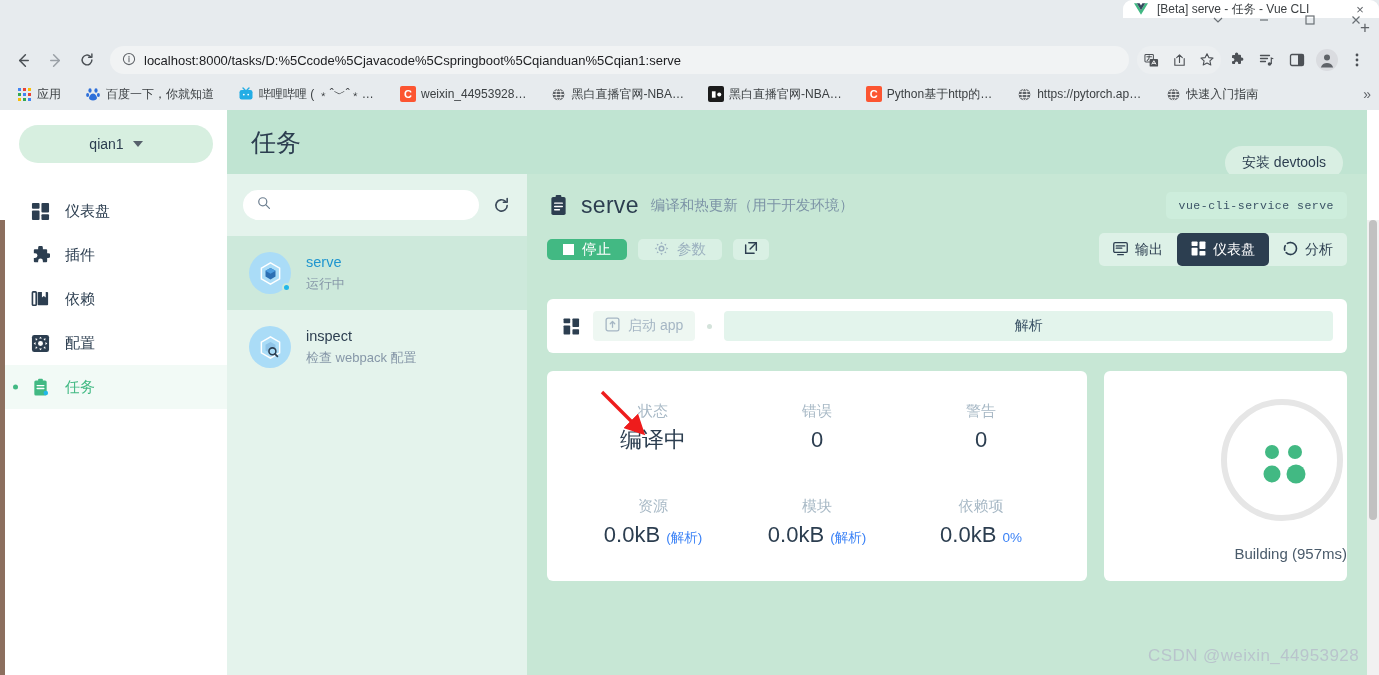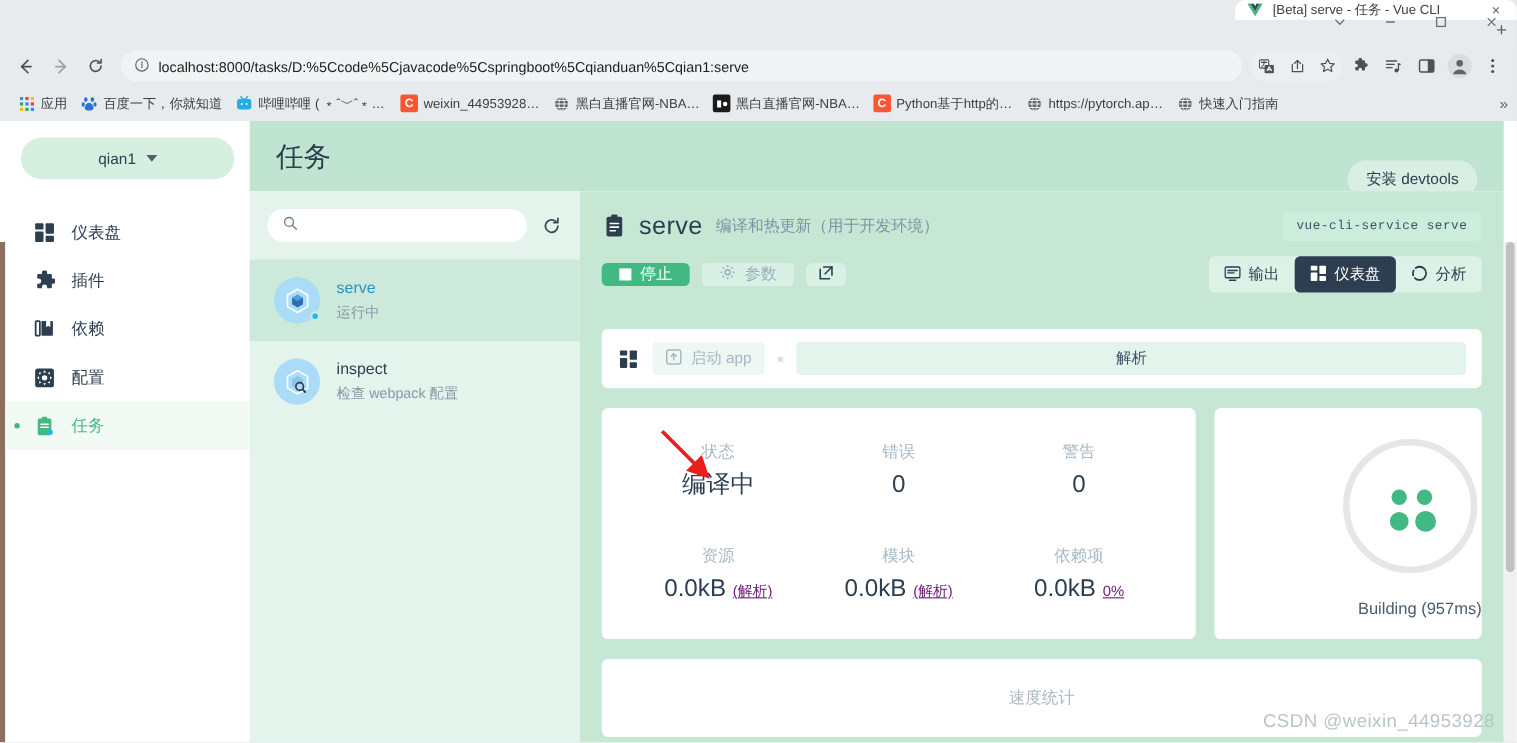--- a/index.html
+++ b/index.html
@@ -34,21 +34,21 @@
   .nav-btn { width: 30px; height: 30px; border-radius: 50%; display:flex;align-items:center;justify-content:center; color:#4a4f54; }
   .omnibox {
     flex: 1 1 auto; height: 28px; background: #f1f3f4; border-radius: 14px;
     display: flex; align-items: center; gap: 8px; padding: 0 12px; margin: 0 6px;
     font-size: 13px; color: #202124; overflow: hidden;
   }
   .omnibox .url { white-space: nowrap; overflow: hidden; text-overflow: ellipsis; }
   .tb-group { display: flex; align-items: center; background:#eceff1; border-radius: 14px; }
   .tb-icon { width: 28px; height: 28px; display:flex;align-items:center;justify-content:center; color:#4d5156; }
 
-  .bookmarks { height: 28px; display: flex; align-items: center; gap: 0; padding: 0 10px; background: #e7ebee; position: relative; }
+  .bookmarks { height: 28px; display: flex; align-items: center; gap: 12px; padding: 0 10px; background: #e7ebee; position: relative; }
   .bm { display: flex; align-items: center; gap: 5px; padding: 2px 6px; border-radius: 4px; font-size: 12px; color: #3c4043; white-space: nowrap; max-width: 150px; }
   .bm-ico { width: 16px; height: 16px; flex:0 0 16px; display:flex;align-items:center;justify-content:center; font-size:10px; border-radius:2px; }
   .bm-label { overflow: hidden; text-overflow: ellipsis; white-space: nowrap; }
   .bm-overflow { position:absolute; right: 8px; color:#5f6368; font-size: 14px; }
 
   
   .viewport {
     position: absolute; left: 0; top: 110px; right: 0; bottom: 0;
     background: #fff; display: flex; overflow: hidden;
   }
@@ -146,21 +146,21 @@
     display: flex; align-items: center; justify-content: center;
     font-size: 14px; color: #3b5366;
   }
 
   .cards-row { display: flex; gap: 17px; margin: 18px 20px 0 20px; }
   .stats-card { flex: 1 1 auto; padding: 28px 24px 30px 24px; }
   .stats-grid { display: grid; grid-template-columns: repeat(3, 1fr); row-gap: 38px; }
   .stat { text-align: center; }
   .stat-label { font-size: 15px; color: #a8b9c6; line-height: 1.6; }
   .stat-value { font-size: 22px; color: #2c3e50; line-height: 1.5; }
-  .stat-value .sub { font-size: 13.5px; color: #701a75; text-decoration: underline; }
+  .stat-value .sub { font-size: 13.5px; color: #3b82f6; }
   .build-card { width: 243px; flex: 0 0 243px; padding: 22px 0 18px 0; display:flex; flex-direction:column; align-items:flex-end; justify-content:center; }
   .build-label { font-size: 15px; color: #4a5b6b; margin-top: 20px; }
   .speed-card { margin: 18px 20px 0 20px; padding: 26px 0; text-align: center; font-size: 15px; color: #a8b9c6; }
 
   .app-topbar {
     height: 64px; background: #c0e4d2; display: flex; align-items: center;
     padding: 0 24px; flex: 0 0 64px;
   }
   .app-title { font-size: 25px; color: #2c3e50; }
   .devtools-btn {
@@ -656,23 +656,20 @@
                     <circle cx="55" cy="57" r="7" fill="#42b983"></circle>
                     <circle cx="78" cy="57" r="7" fill="#42b983"></circle>
                     <circle cx="55" cy="79" r="8.5" fill="#42b983"></circle>
                     <circle cx="79" cy="79" r="9.5" fill="#42b983"></circle>
                   </svg>
                 </div>
                 <div class="build-label">Building (957ms)</div>
               </div>
             </div>
 
-            <div class="card speed-card">
-              <span>速度统计</span>
-            </div>
           </div>
         </div>
       </div>
     </div>
 
     <div class="arrow-anno">
       <svg width="70" height="60" viewBox="0 0 70 60">
         <defs>
             <marker id="ah" markerWidth="6" markerHeight="6" refX="3" refY="3" orient="auto">
           <path d="M0,0 L6,3 L0,6 z" fill="#ee1c1c"></path>

